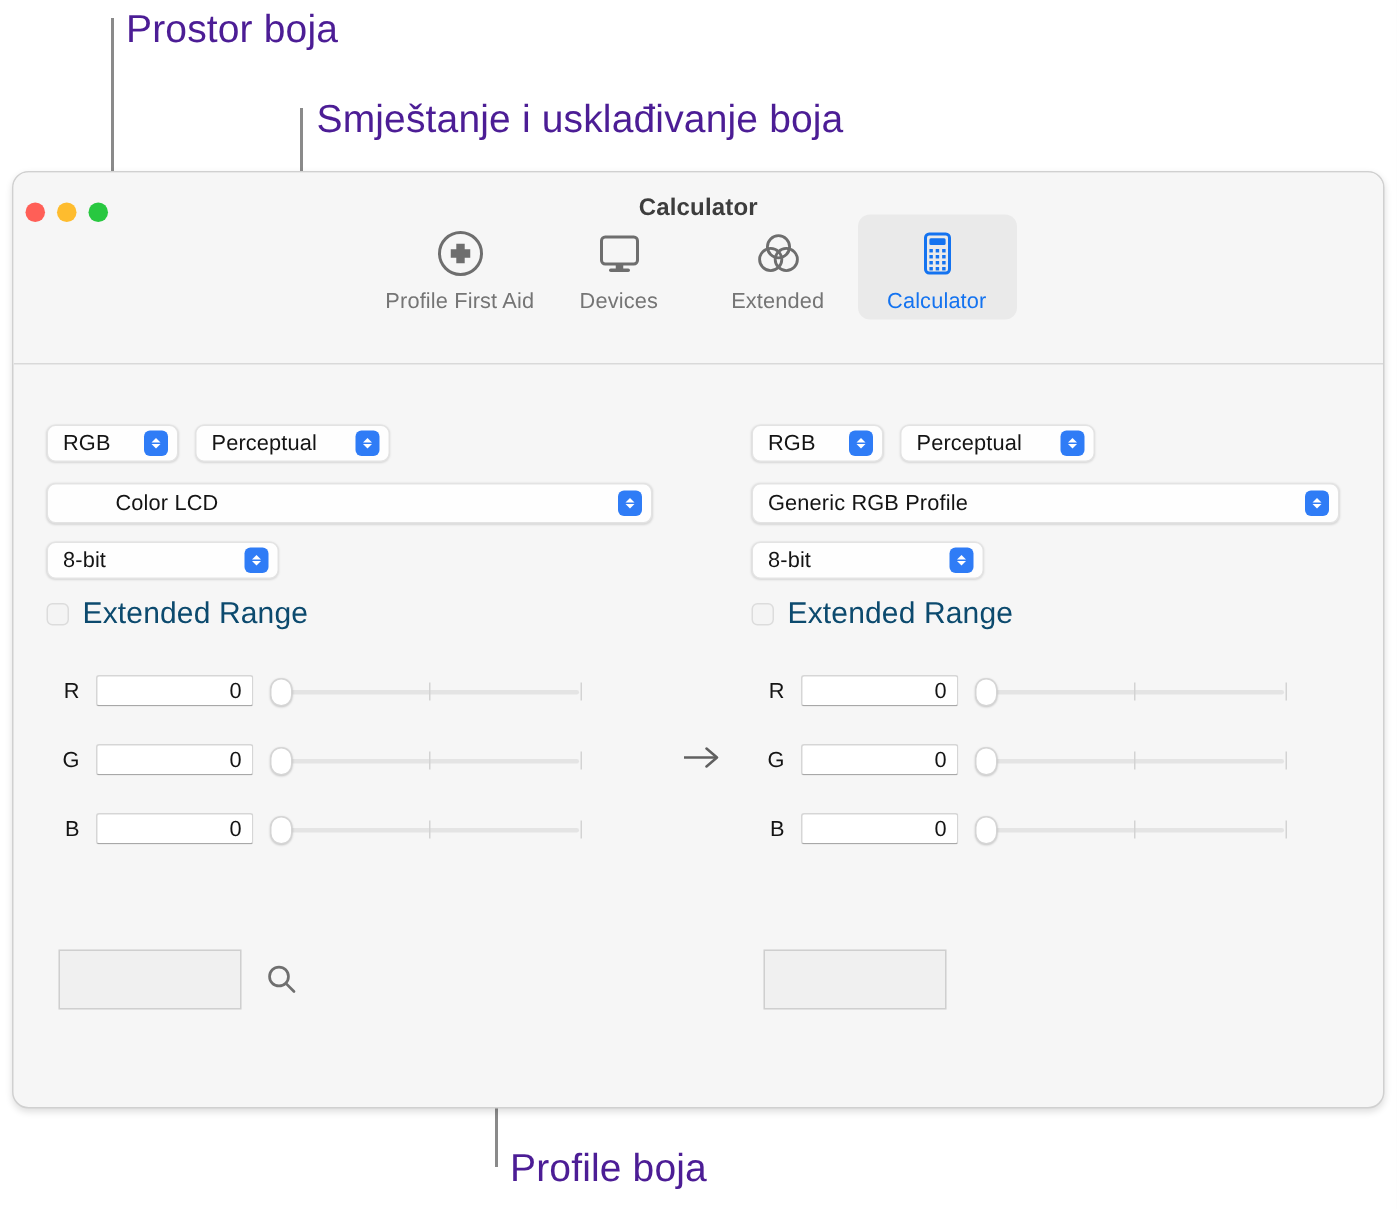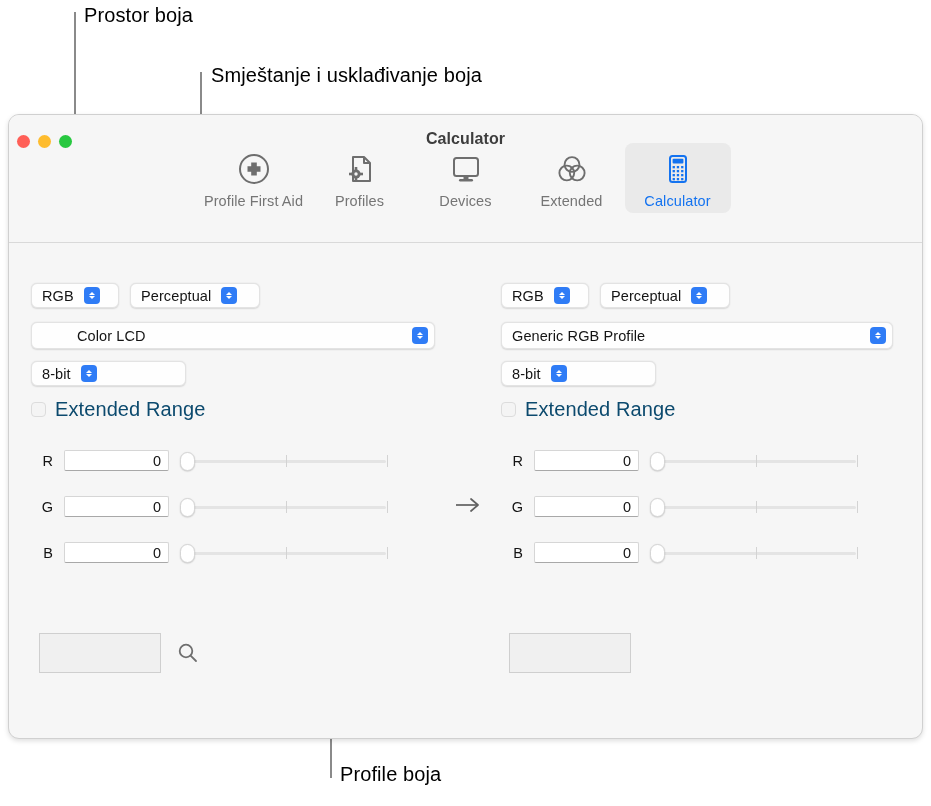--- a/index.html
+++ b/index.html
@@ -13,22 +13,22 @@
     font-family: "Liberation Sans", sans-serif;
     -webkit-font-smoothing: antialiased;
     overflow: hidden;
     position: relative;
   }
 
   
   .callout-label {
     position: absolute;
     font-family: "Liberation Sans", sans-serif;
-    font-size: 20px;
-    color: #000000;
+    font-size: 26px;
+    color: #4c1d95;
     white-space: nowrap;
     letter-spacing: 0.1px;
   }
   #callout-space { left: 84px; top: 4px; }
   #callout-matching { left: 211px; top: 64px; }
   #callout-profile { left: 340px; top: 763px; }
 
   .leader {
     position: absolute;
     width: 2px;
@@ -142,20 +142,21 @@
     height: 25px;
     background: #fefefe;
     border-radius: 6px;
     border: 1px solid #e3e3e3;
     box-shadow: 0 0.5px 1.5px rgba(0,0,0,0.13);
     display: flex;
     align-items: center;
     box-sizing: border-box;
     padding: 0 6px 0 10px;
     cursor: default;
+    justify-content: space-between;
   }
   .popup .ptext {
     font-size: 14.5px;
     color: #141414;
     white-space: nowrap;
     letter-spacing: 0.1px;
   }
   .popup .stepper {
     width: 16px; height: 17px;
     background: #2f7cf6;
@@ -326,39 +327,20 @@
       <div class="tool-item">
         <div class="tool-icon">
           <svg width="34" height="34" viewBox="0 0 34 34">
             <circle cx="17" cy="17" r="14" fill="none" stroke="#6e6e6e" stroke-width="2"></circle>
             <path d="M14.2 10.5h5.6v3.7h3.7v5.6h-3.7v3.7h-5.6v-3.7h-3.7v-5.6h3.7z" fill="#6e6e6e"></path>
           </svg>
         </div>
         <div class="tool-label">Profile First Aid</div>
       </div>
 
-      <div class="tool-item">
-        <div class="tool-icon">
-          <svg width="34" height="34" viewBox="0 0 34 34">
-            <path d="M10 5h11l6 6v18H10z" fill="none" stroke="#6e6e6e" stroke-width="2" stroke-linejoin="round"></path>
-            <path d="M21 5v6h6" fill="none" stroke="#6e6e6e" stroke-width="2" stroke-linejoin="round"></path>
-            <g transform="translate(13,22)">
-              <circle cx="0" cy="0" r="4.6" fill="#6e6e6e"></circle>
-              <circle cx="0" cy="0" r="1.7" fill="#f6f6f6"></circle>
-              <g fill="#6e6e6e">
-                <rect x="-1.3" y="-7" width="2.6" height="3"></rect>
-                <rect x="-1.3" y="4" width="2.6" height="3"></rect>
-                <rect x="-7" y="-1.3" width="3" height="2.6"></rect>
-                <rect x="4" y="-1.3" width="3" height="2.6"></rect>
-              </g>
-            </g>
-          </svg>
-        </div>
-        <div class="tool-label">Profiles</div>
-      </div>
 
       <div class="tool-item">
         <div class="tool-icon">
           <svg width="34" height="34" viewBox="0 0 34 34">
             <rect x="5" y="6" width="24" height="18" rx="2.5" fill="none" stroke="#6e6e6e" stroke-width="2"></rect>
             <rect x="14.5" y="24" width="5" height="4" fill="#6e6e6e"></rect>
             <rect x="10" y="27" width="14" height="2.4" rx="1.2" fill="#6e6e6e"></rect>
           </svg>
         </div>
         <div class="tool-label">Devices</div>

